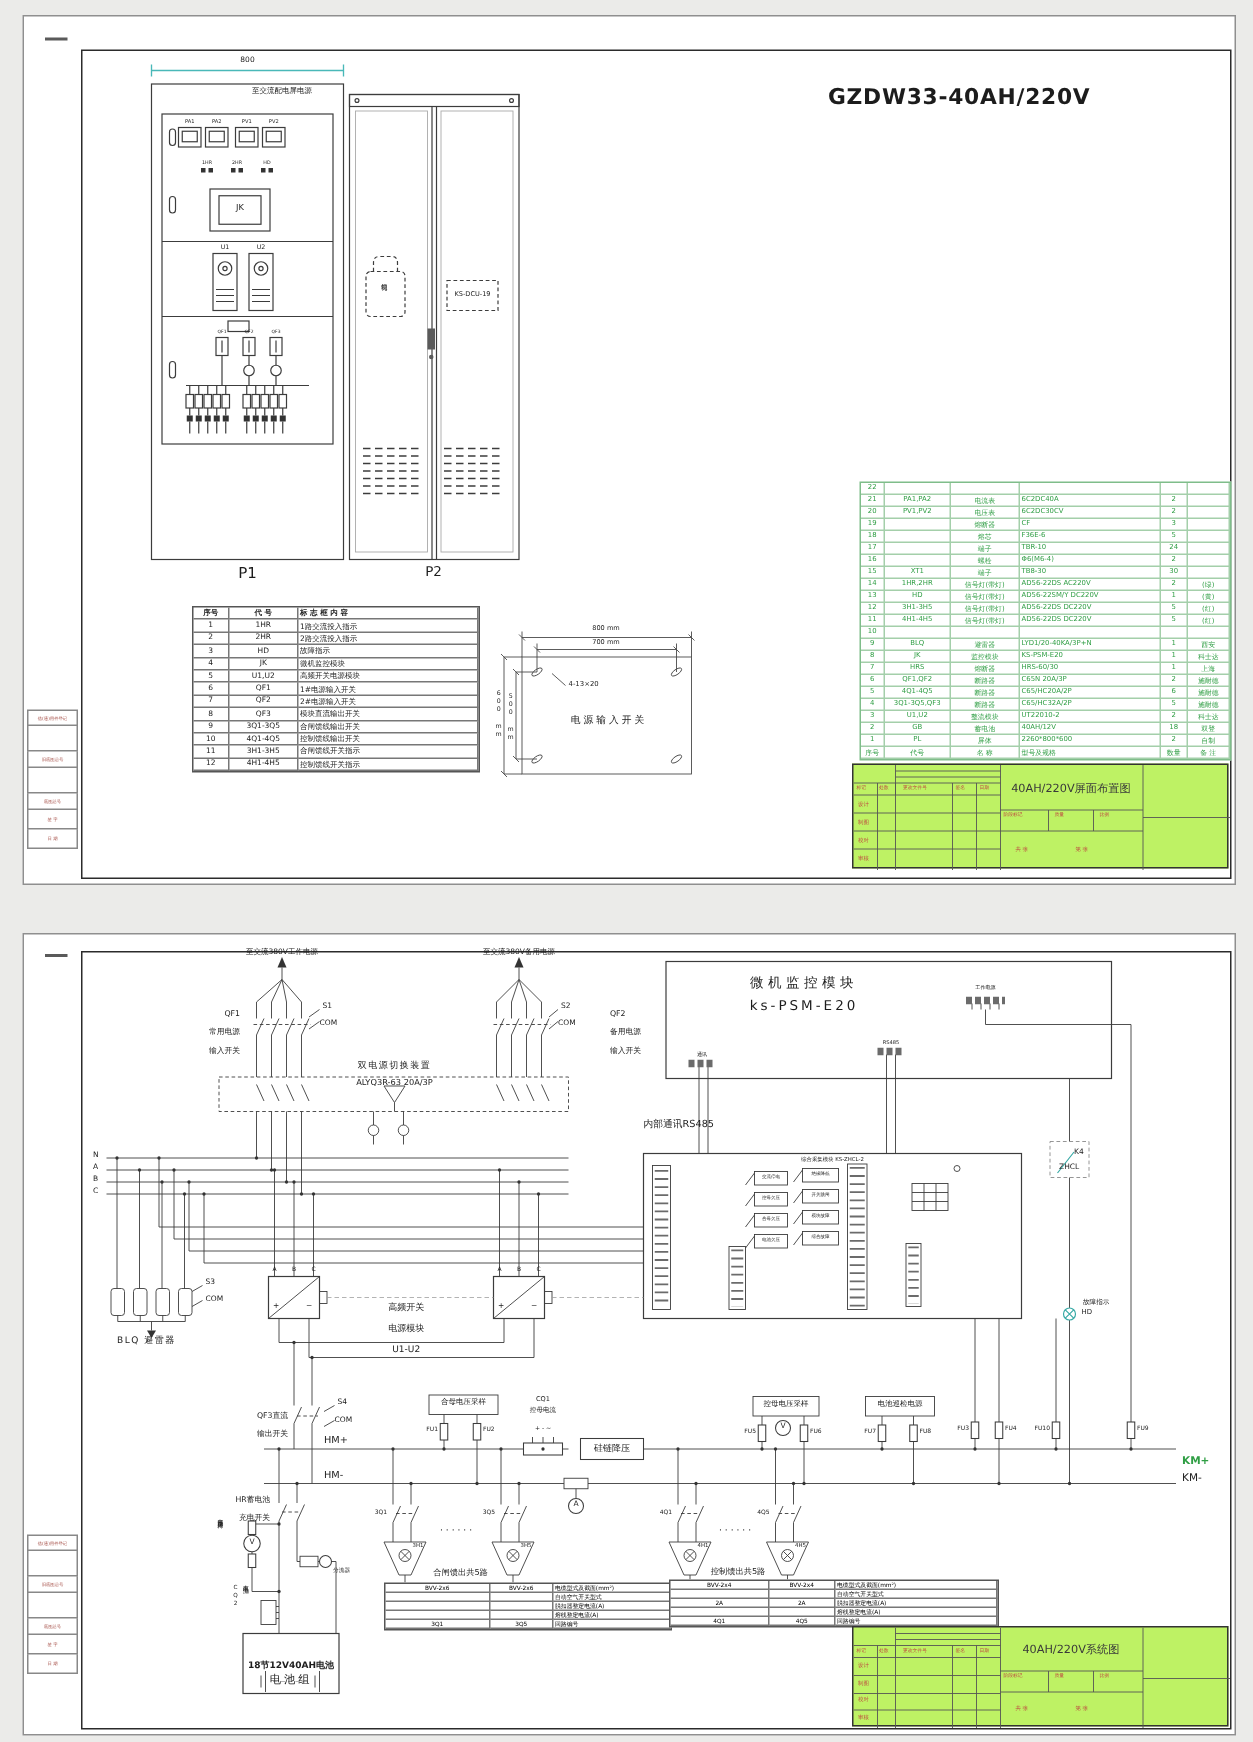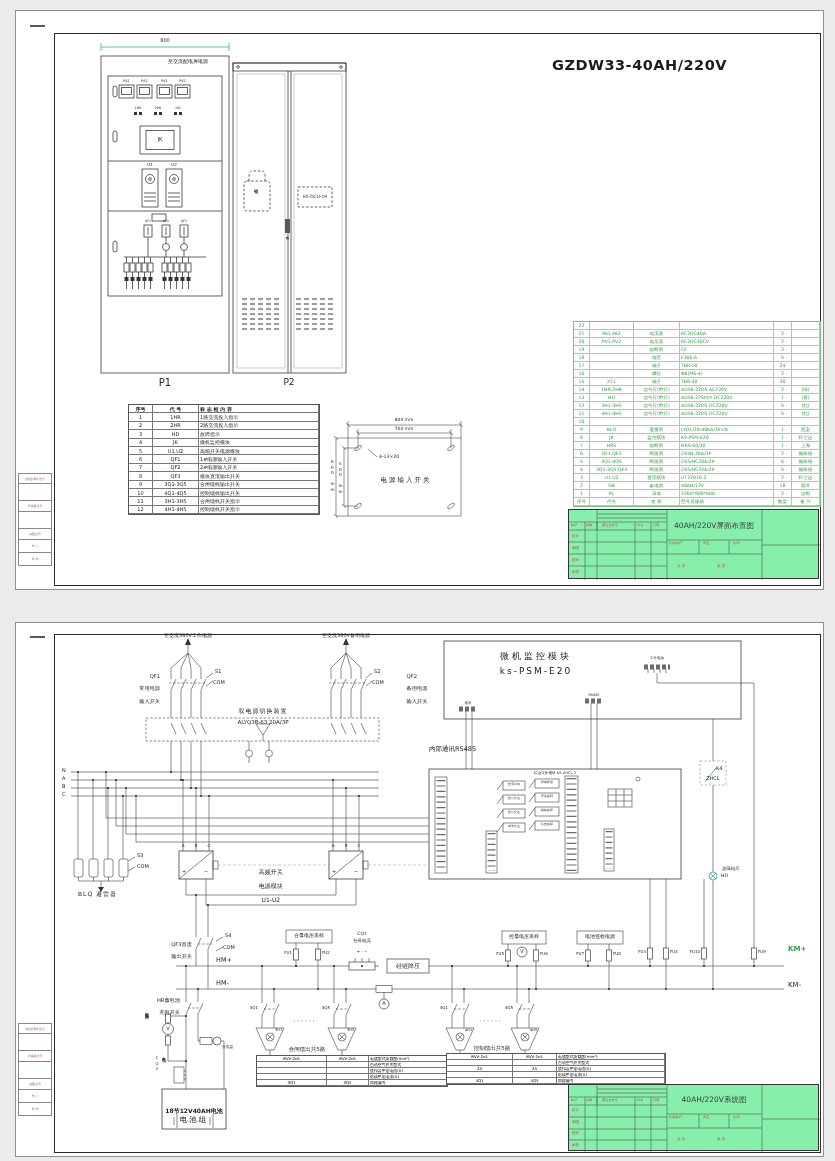--- a/index.html
+++ b/index.html
@@ -19,21 +19,21 @@
   .tbl .td{border-right:.6px solid #777;border-bottom:.6px solid #777;overflow:hidden;
            white-space:nowrap;display:flex;align-items:center;padding:0 1px;box-sizing:border-box}
   .lg .tr{height:8.4px}.lg{font-size:5px;color:#222}
   .lg .td:nth-child(1),.lg .td:nth-child(2){justify-content:center}
   .bomt .tr{height:8px}.bomt{font-size:4.6px;border-color:#7fbd8a}
   .bomt .td{border-color:#a4cfaa;color:#2f9e44;justify-content:center}
   .bomt .td:nth-child(4){justify-content:flex-start}
   .ft .tr{height:6px}.ft{font-size:3.9px}
   .ft .td{justify-content:center}
   .ft .td:nth-child(3){justify-content:flex-start}
-  .tb{position:absolute;border:1.1px solid #333;background:#86efac;box-sizing:border-box}
+  .tb{position:absolute;border:1.1px solid #333;background:#bef264;box-sizing:border-box}
   .mg{position:absolute;width:34px;box-sizing:border-box}
   .mg .cell{border:.6px solid #888;border-top:none;box-sizing:border-box;position:relative;
             display:flex;align-items:center;justify-content:center;text-align:center}
   .mg .cell:first-child{border-top:.6px solid #888}
   .smudge{position:absolute;background:#5a5a5a}
 </style>
 </head>
 <body>
 
 <div class="sheet" style="left:15px;top:10px;width:807px;height:578px">
@@ -787,21 +787,21 @@
     <span>U1-U2</span>
   </div>
   <div class="lbl rt" style="left:132px;top:312px;width:44px;font-size:5.2px">
     <span>QF3直流</span><br>
     <span>输出开关</span>
   </div>
   <div class="lbl" style="left:209px;top:310px;font-size:5px">S4</div>
   <div class="lbl" style="left:207px;top:322px;font-size:5px">COM</div>
   <div class="lbl" style="left:200px;top:334px;font-size:6.5px">HM+</div>
   <div class="lbl" style="left:200px;top:357px;font-size:6.5px">HM-</div>
-  <div class="lbl grn" style="left:772px;top:322px;font-size:7px;font-weight:bold">KM+</div>
+  <div class="lbl grn" style="left:772px;top:347px;font-size:7px;font-weight:bold">KM+</div>
   <div class="lbl" style="left:772px;top:358px;font-size:7px">KM-</div>
   <div class="lbl ctr" style="left:293px;top:310px;font-size:5px">合母电压采样</div>
   <div class="lbl ctr" style="left:508px;top:311px;font-size:5px">控母电压采样</div>
   <div class="lbl ctr" style="left:584px;top:311px;font-size:5px">电池巡检电源</div>
   <div class="lbl ctr" style="left:392px;top:339px;font-size:6px">硅链降压</div>
   <div class="lbl ctr" style="left:346px;top:308px;font-size:4.4px">CQ1</div>
   <div class="lbl ctr" style="left:346px;top:315px;font-size:4.4px">控母电流</div>
   <div class="lbl ctr" style="left:346px;top:327px;font-size:4px">+ - ~</div>
   <div class="lbl rt" style="left:260px;top:328px;width:16px;font-size:4px">FU1</div>
   <div class="lbl" style="left:306px;top:328px;font-size:4px">FU2</div>

